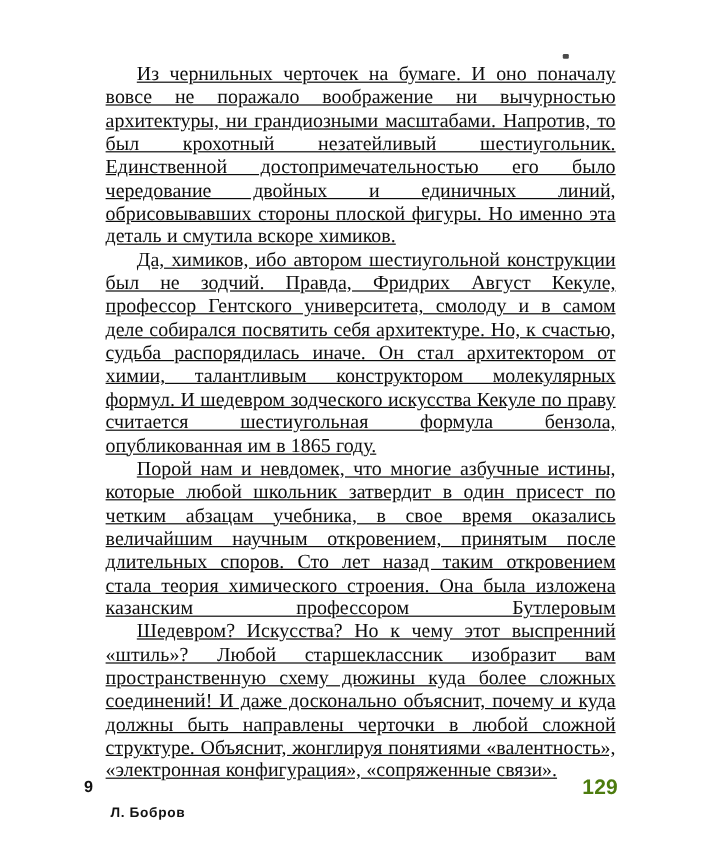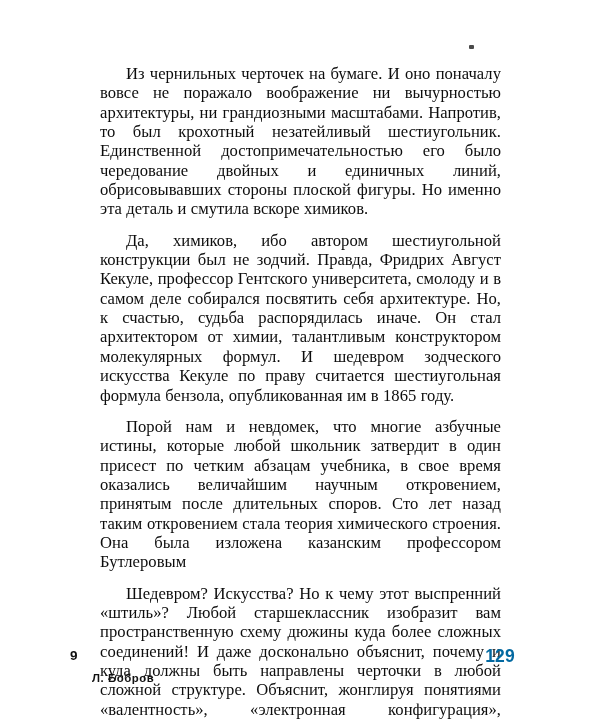--- a/index.html
+++ b/index.html
@@ -22,30 +22,31 @@
 
   
   .textblock {
     position: absolute;
     left: 88px;
     top: 52px;
     width: 425px;
   }
 
   .para {
-    margin: 12px;
+    margin: 0;
     text-align: justify;
     text-align-last: left;
     font-size: 16.6px;
     line-height: 19.35px;
     text-indent: 26px;
     letter-spacing: 0.02px;
     word-spacing: 0.2px;
     color: #0d0d0d;
     hyphens: manual;
+    text-decoration: underline;
   }
 
   .para + .para {
     margin-top: 0;
   }
 
   
   .para.continues {
     text-align-last: justify;
   }
@@ -85,21 +86,21 @@
 
   .page-number {
     position: absolute;
     right: 0;
     top: -2px;
     font-family: "Liberation Sans", "DejaVu Sans", sans-serif;
     font-weight: bold;
     font-size: 17.5px;
     line-height: 20px;
     letter-spacing: 0.2px;
-    color: #0369a1;
+    color: #4d7c0f;
   }
 
   
   .ink-speck {
     position: absolute;
     left: 469px;
     top: 45px;
     width: 5px;
     height: 4px;
     background: #2a2a2a;

